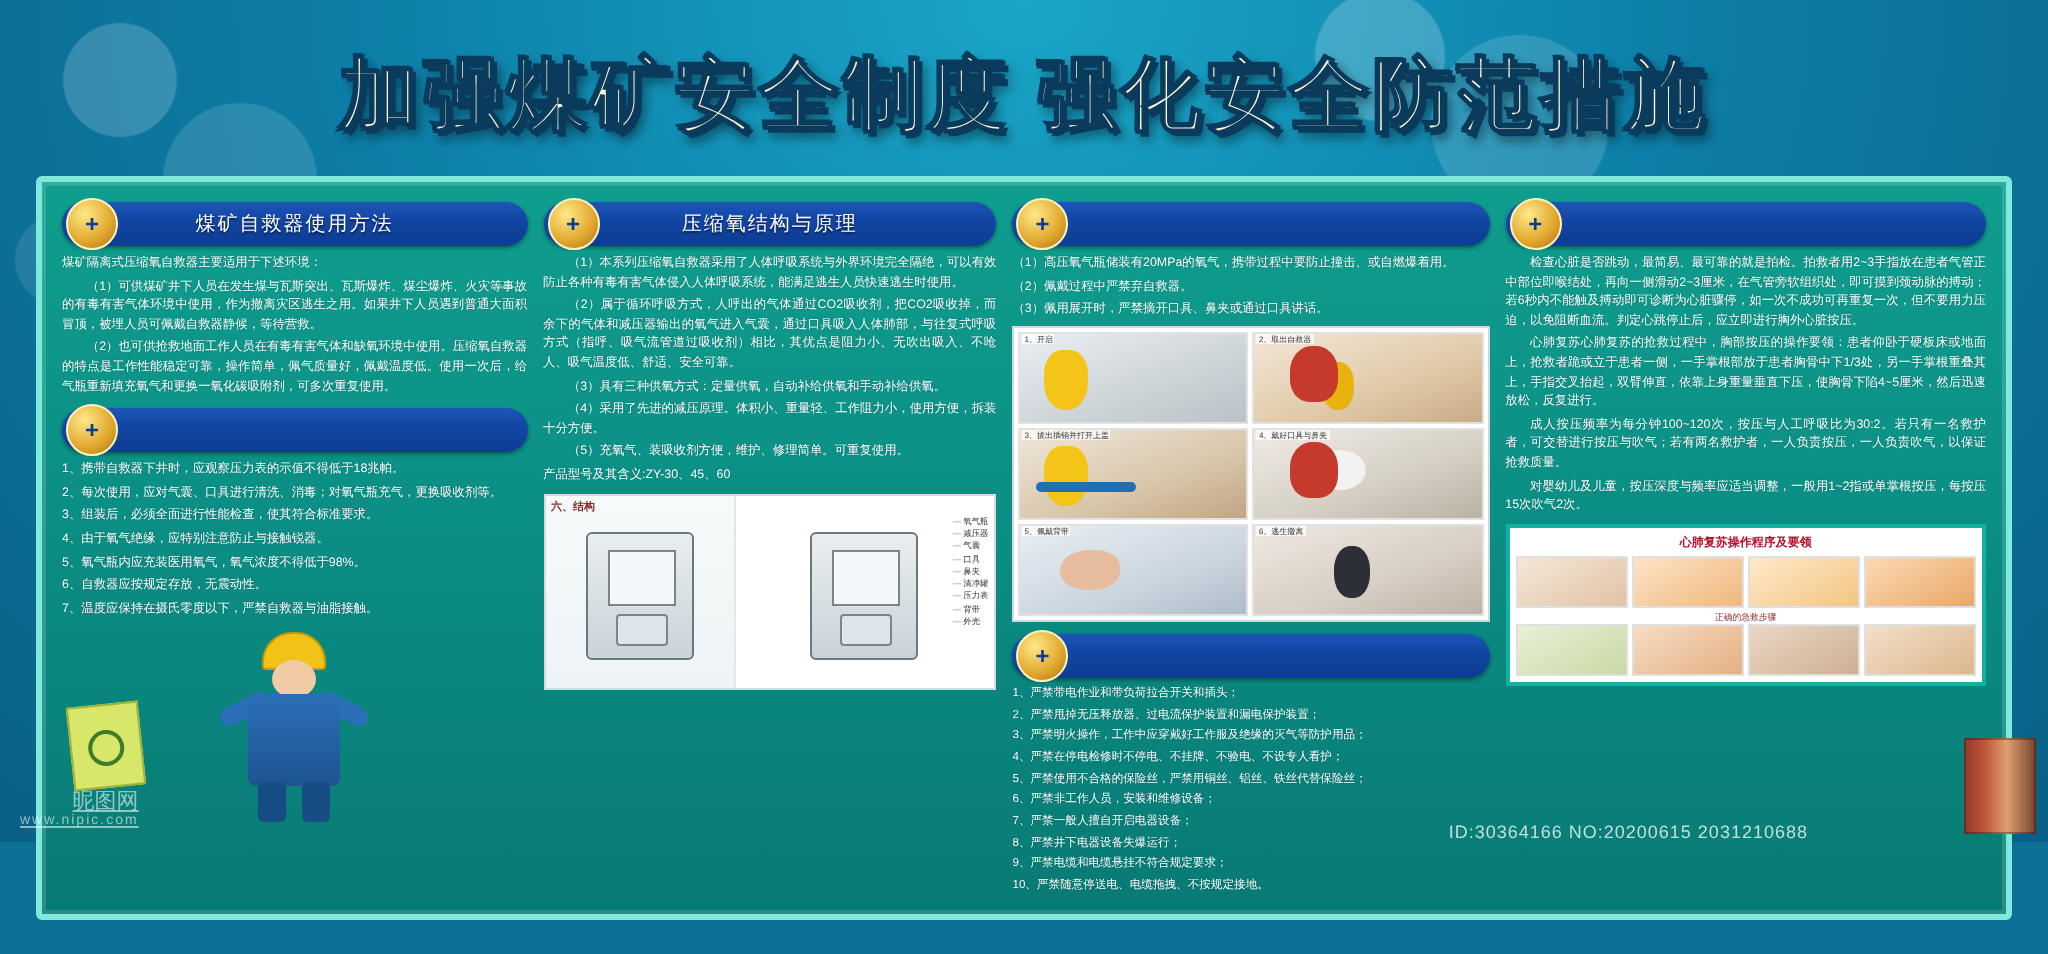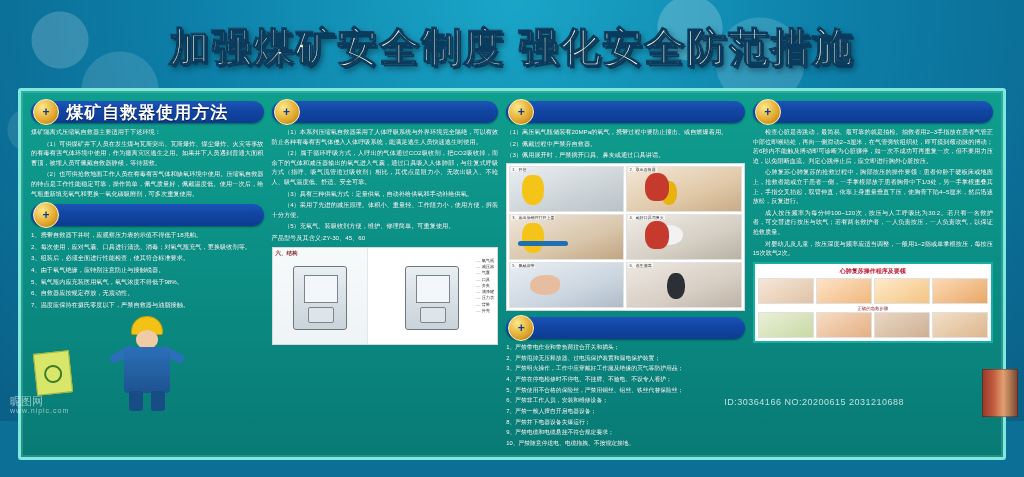--- a/index.html
+++ b/index.html
@@ -57,21 +57,21 @@
     box-shadow:0 1px 2px rgba(0,0,0,.4);
   }
   .hdr .emblem{
     position:absolute;left:2px;top:-2px;width:24px;height:24px;border-radius:50%;
     background:radial-gradient(circle at 35% 30%,#ffe98a,#e0a62b 60%,#a4711a 100%);
     border:1px solid #fff3c0;
     display:flex;align-items:center;justify-content:center;
     color:#0b3c8f;font-size:12px;font-weight:bold;line-height:1;
   }
   .hdr .htxt{
-    color:#ffffff;font-size:17px;font-weight:bold;letter-spacing:1px;
+    color:#ffffff;font-size:10px;font-weight:normal;letter-spacing:1px;
     text-shadow:0 1px 1px rgba(0,0,0,.6);
   }
   
   .txt{
     color:#ffffff;font-size:6.2px;line-height:1.55;text-align:justify;
     text-shadow:0 0 1px rgba(0,0,0,.25);
   }
   .txt p{margin:0 0 2px 0;}
   .txt p.ind{text-indent:2em;}
   .small{font-size:5.8px;line-height:1.5;}
@@ -170,25 +170,25 @@
   .c3{background:linear-gradient(150deg,#ffe9c9,#f3c583);}
   .c4{background:linear-gradient(150deg,#fdd9b4,#e8a868);}
   .c5{background:linear-gradient(150deg,#e9f0d8,#c9d9a4);}
   .c6{background:linear-gradient(150deg,#f7dcc4,#e4b083);}
   .c7{background:linear-gradient(150deg,#ead7c4,#cdb093);}
   .c8{background:linear-gradient(150deg,#f3dfc9,#dcb78c);}
   .cpr-sub{font-size:4.4px;color:#8a2b2b;text-align:center;margin:2px 0 1px;}
   
   .wm-left{
     position:absolute;left:10px;bottom:6px;color:rgba(255,255,255,.55);
-    font-size:11px;line-height:1.1;text-align:left;
+    font-size:11px;line-height:1.1;text-align:right;text-decoration:underline;
   }
   .wm-left .wm-sub{font-size:7px;letter-spacing:1px;}
   .wm-id{
-    position:absolute;right:120px;bottom:14px;color:rgba(255,255,255,.75);
+    position:absolute;right:120px;bottom:0;color:rgba(255,255,255,.75);
     font-size:9px;letter-spacing:.5px;text-align:right;
   }
   .corner{
     position:absolute;right:6px;bottom:4px;width:34px;height:46px;
     background:linear-gradient(90deg,#9b3a2d 0%,#c05a3e 30%,#e0a070 60%,#7a4a33 100%);
     border:1px solid rgba(0,0,0,.3);
   }
 </style>
 </head>
 <body>
@@ -234,20 +234,21 @@
         <div class="w-face"></div>
         <div class="w-body"></div>
         <div class="w-leg-l"></div>
         <div class="w-leg-r"></div>
       </div>
     </div>
 
     <div class="col col2">
       <div class="hdr">
         <span class="emblem">+</span>
+        <span class="htxt">压缩氧结构与原理</span>
       </div>
       <div class="txt">
         <p class="ind">（1）本系列压缩氧自救器采用了人体呼吸系统与外界环境完全隔绝，可以有效防止各种有毒有害气体侵入人体呼吸系统，能满足逃生人员快速逃生时使用。</p>
         <p class="ind">（2）属于循环呼吸方式，人呼出的气体通过CO2吸收剂，把CO2吸收掉，而余下的气体和减压器输出的氧气进入气囊，通过口具吸入人体肺部，与往复式呼吸方式（指呼、吸气流管道过吸收剂）相比，其优点是阻力小、无吹出吸入、不呛人、吸气温度低、舒适、安全可靠。</p>
         <p class="ind">（3）具有三种供氧方式：定量供氧，自动补给供氧和手动补给供氧。</p>
         <p class="ind">（4）采用了先进的减压原理。体积小、重量轻、工作阻力小，使用方便，拆装十分方便。</p>
         <p class="ind">（5）充氧气、装吸收剂方便，维护、修理简单。可重复使用。</p>
         <p>产品型号及其含义:ZY-30、45、60</p>
       </div>
 

